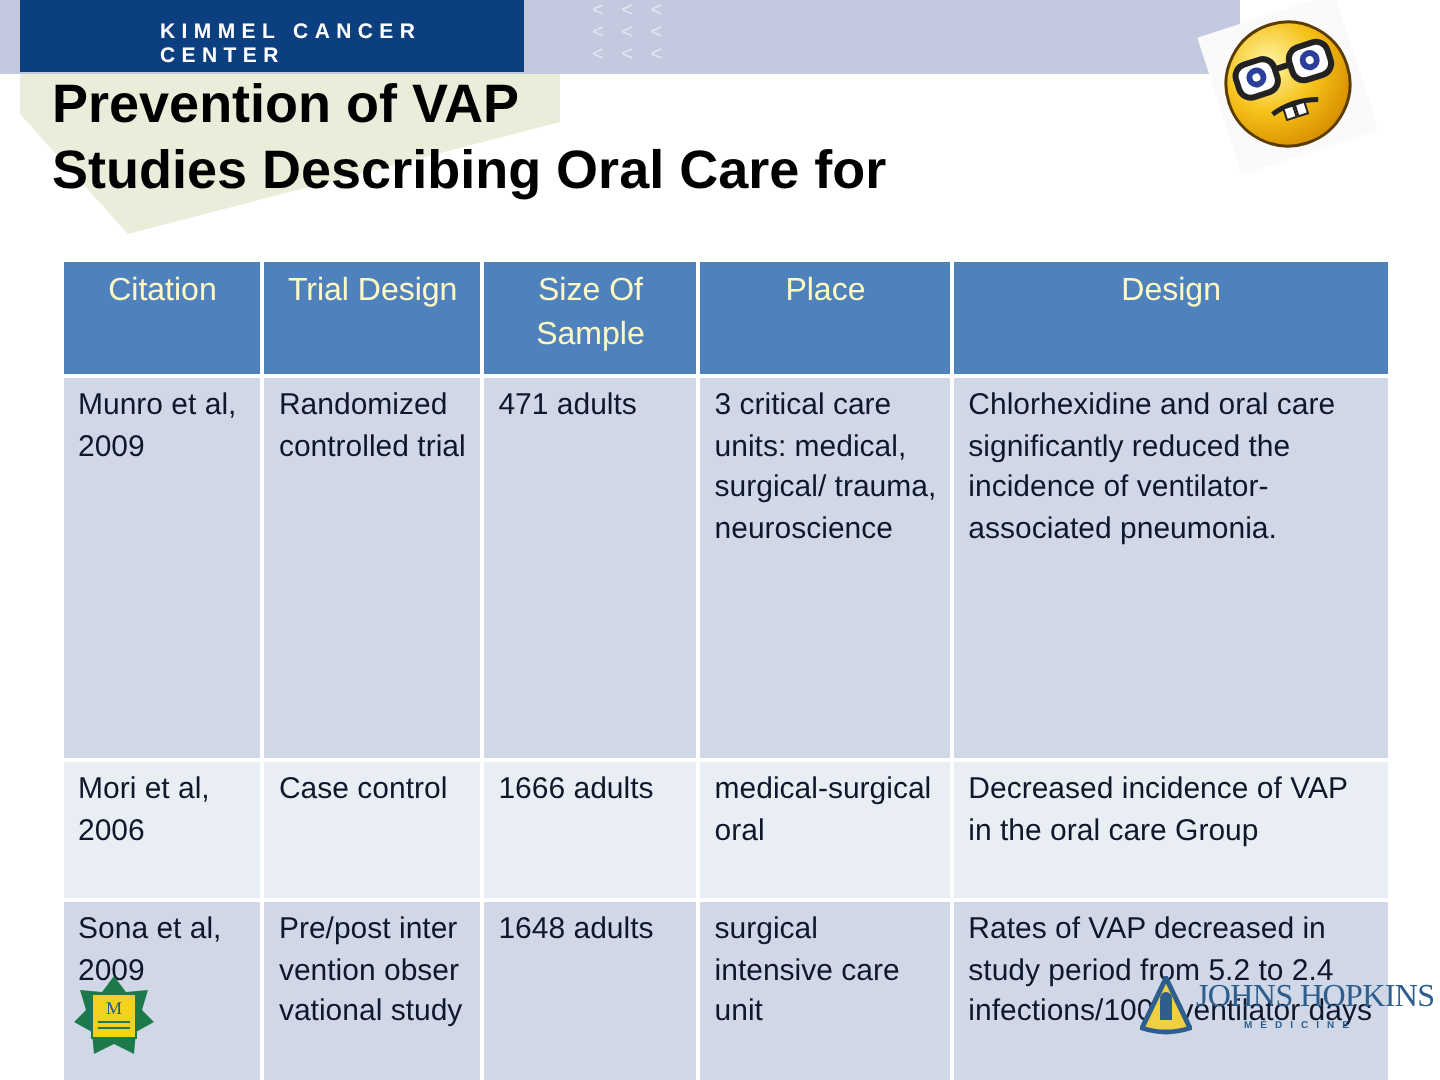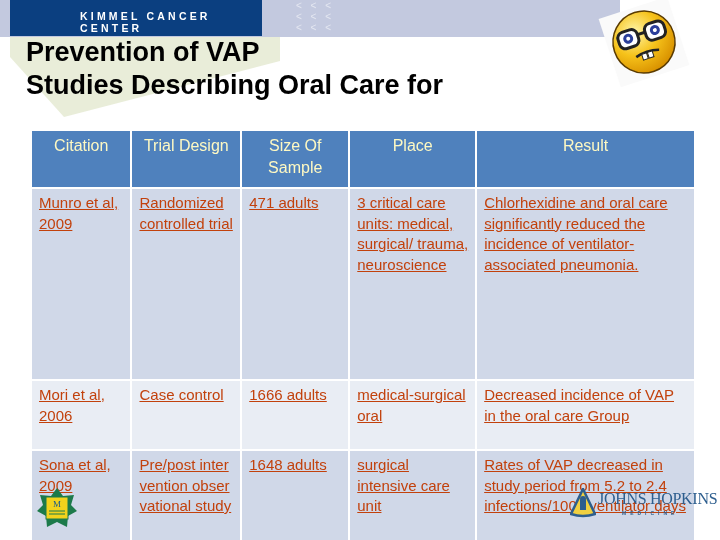--- a/index.html
+++ b/index.html
@@ -13,21 +13,21 @@
     .chevrons { position:absolute; left:296px; top:0; color:#e4e7f1; font-size:10px; line-height:11px; letter-spacing:3px; }
     .green-shape { position:absolute; left:10px; top:37px; width:270px; height:80px; background:#e3e8cf;
                    clip-path:polygon(0 0, 100% 0, 100% 30%, 20% 100%, 0 25%); opacity:0.8; }
     .title { position:absolute; left:26px; top:36px; font-size:27px; font-weight:bold; color:#000; line-height:33px; }
 
     .emoji { position:absolute; left:608px; top:6px; width:72px; height:72px; transform:rotate(-18deg); background:#fafafa; }
 
     table.studies { position:absolute; left:30px; top:129px; width:666px; border-collapse:collapse; font-size:15px; }
     table.studies th, table.studies td { border:2px solid #ffffff; vertical-align:top; padding:4px 7px; line-height:20.5px; }
     table.studies th { background:#4f81bd; color:#fef9c3; font-weight:normal; font-size:16px; text-align:center; height:48px; line-height:22px; }
-    table.studies td { color:#c2410c;text-decoration:underline; }
+    table.studies td { color:#0f172a; }
     tr.row-dark td { background:#d0d8e8; }
     tr.row-light td { background:#e9edf4;margin-top:12px; }
     .c1 { width:86px; } .c2 { width:96px; } .c3 { width:94px; } .c4 { width:112px; } .c5 { width:208px; }
 
     .logo-left { position:absolute; left:36px; top:487px; width:42px; height:42px; }
     .jh-logo { position:absolute; left:570px; top:488px; width:150px; height:36px; }
     .jh-text { position:absolute; left:28px; top:2px; color:#2d5e8e; font-family:"Liberation Serif", serif; font-size:16px; letter-spacing:-0.3px; }
     .jh-sub { position:absolute; left:52px; top:22px; color:#2d5e8e; font-size:5px; letter-spacing:4px; font-weight:bold; }
   </style>
 </head>
@@ -73,21 +73,21 @@
   </svg>
 </div>
 
 <table class="studies">
   <thead>
     <tr>
       <th class="c1">Citation</th>
       <th class="c2">Trial Design</th>
       <th class="c3">Size Of Sample</th>
       <th class="c4">Place</th>
-      <th class="c5">Result</th>
+      <th class="c5">Design</th>
     </tr>
   </thead>
   <tbody>
     <tr class="row-dark" style="height:192px">
       <td>Munro et al, 2009</td>
       <td style="word-break:break-all">Randomized controlled trial</td>
       <td>471 adults</td>
       <td>3 critical care units: medical, surgical/ trauma, neuroscience</td>
       <td>Chlorhexidine and oral care significantly reduced the incidence of ventilator-associated pneumonia.</td>
     </tr>

